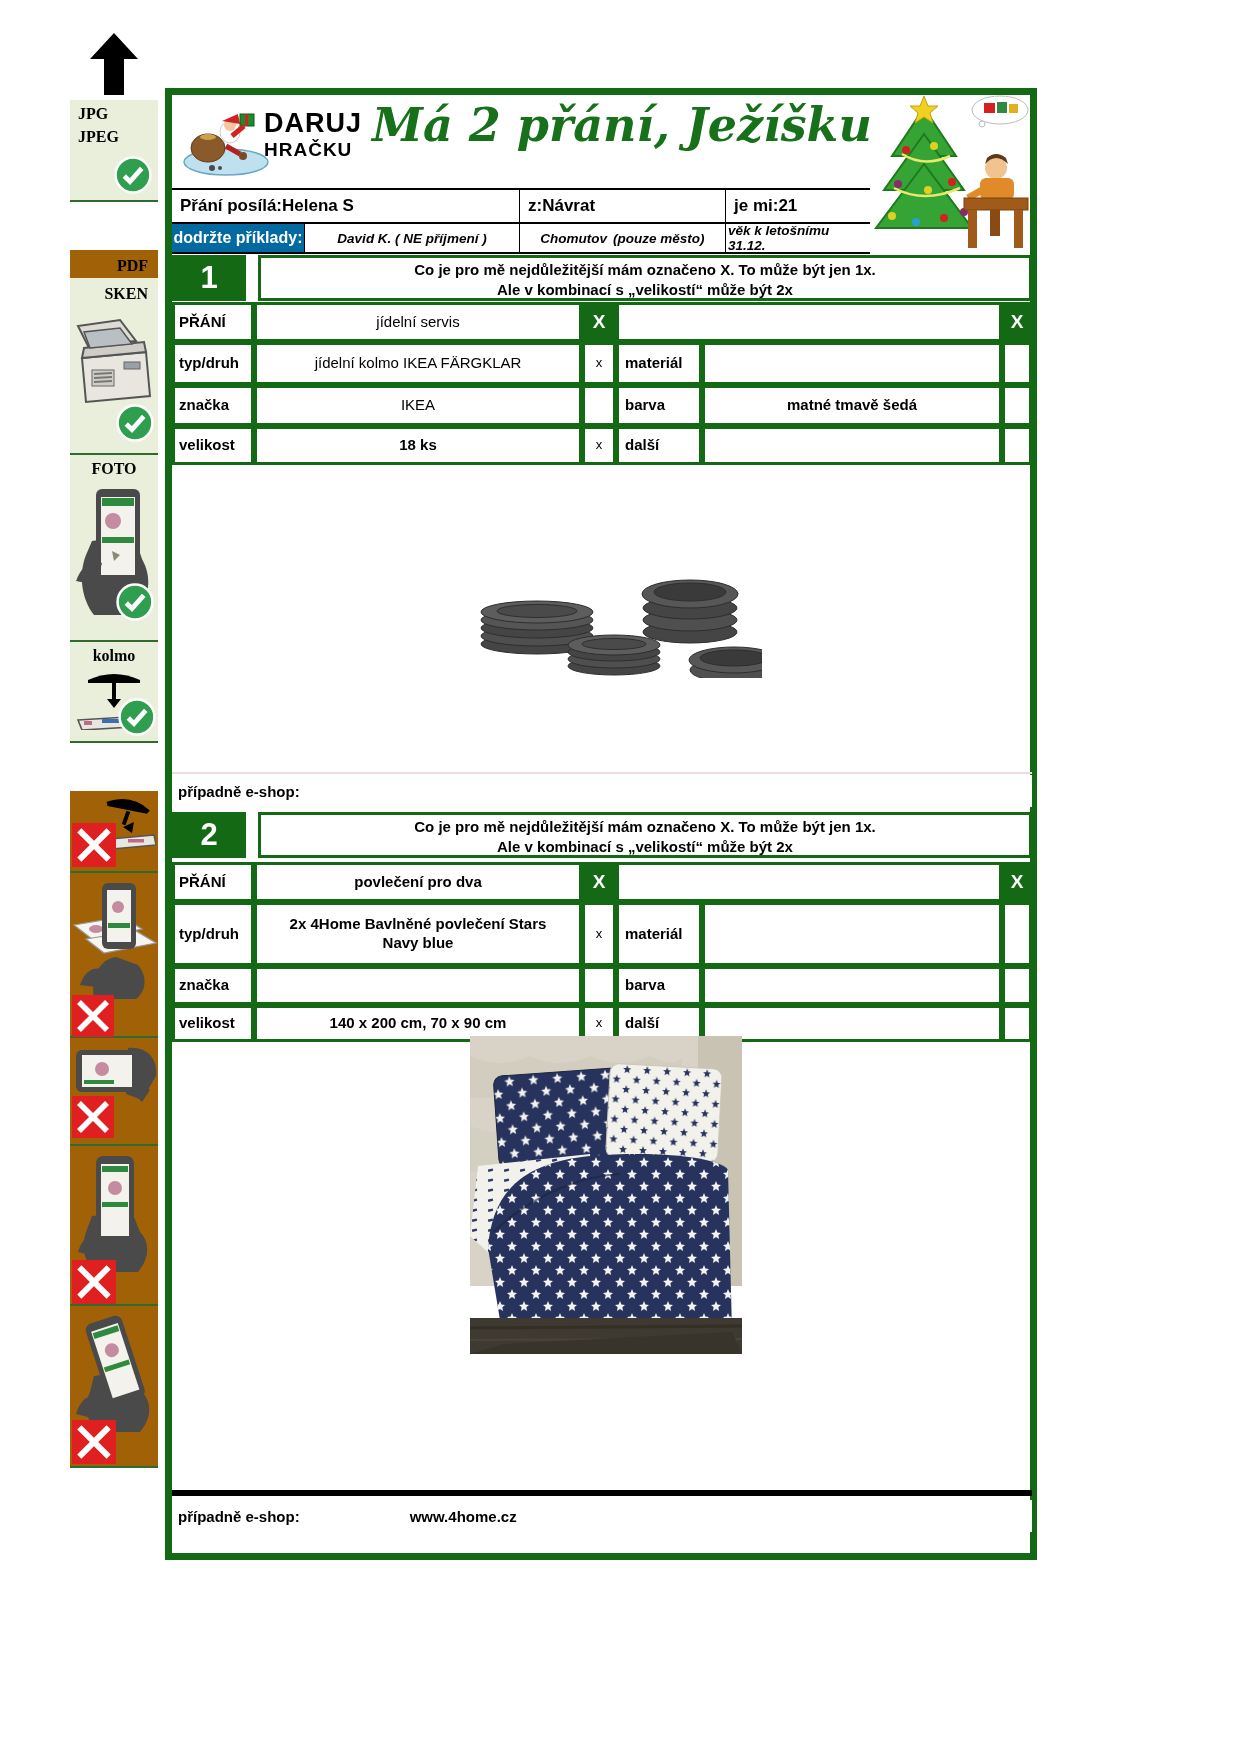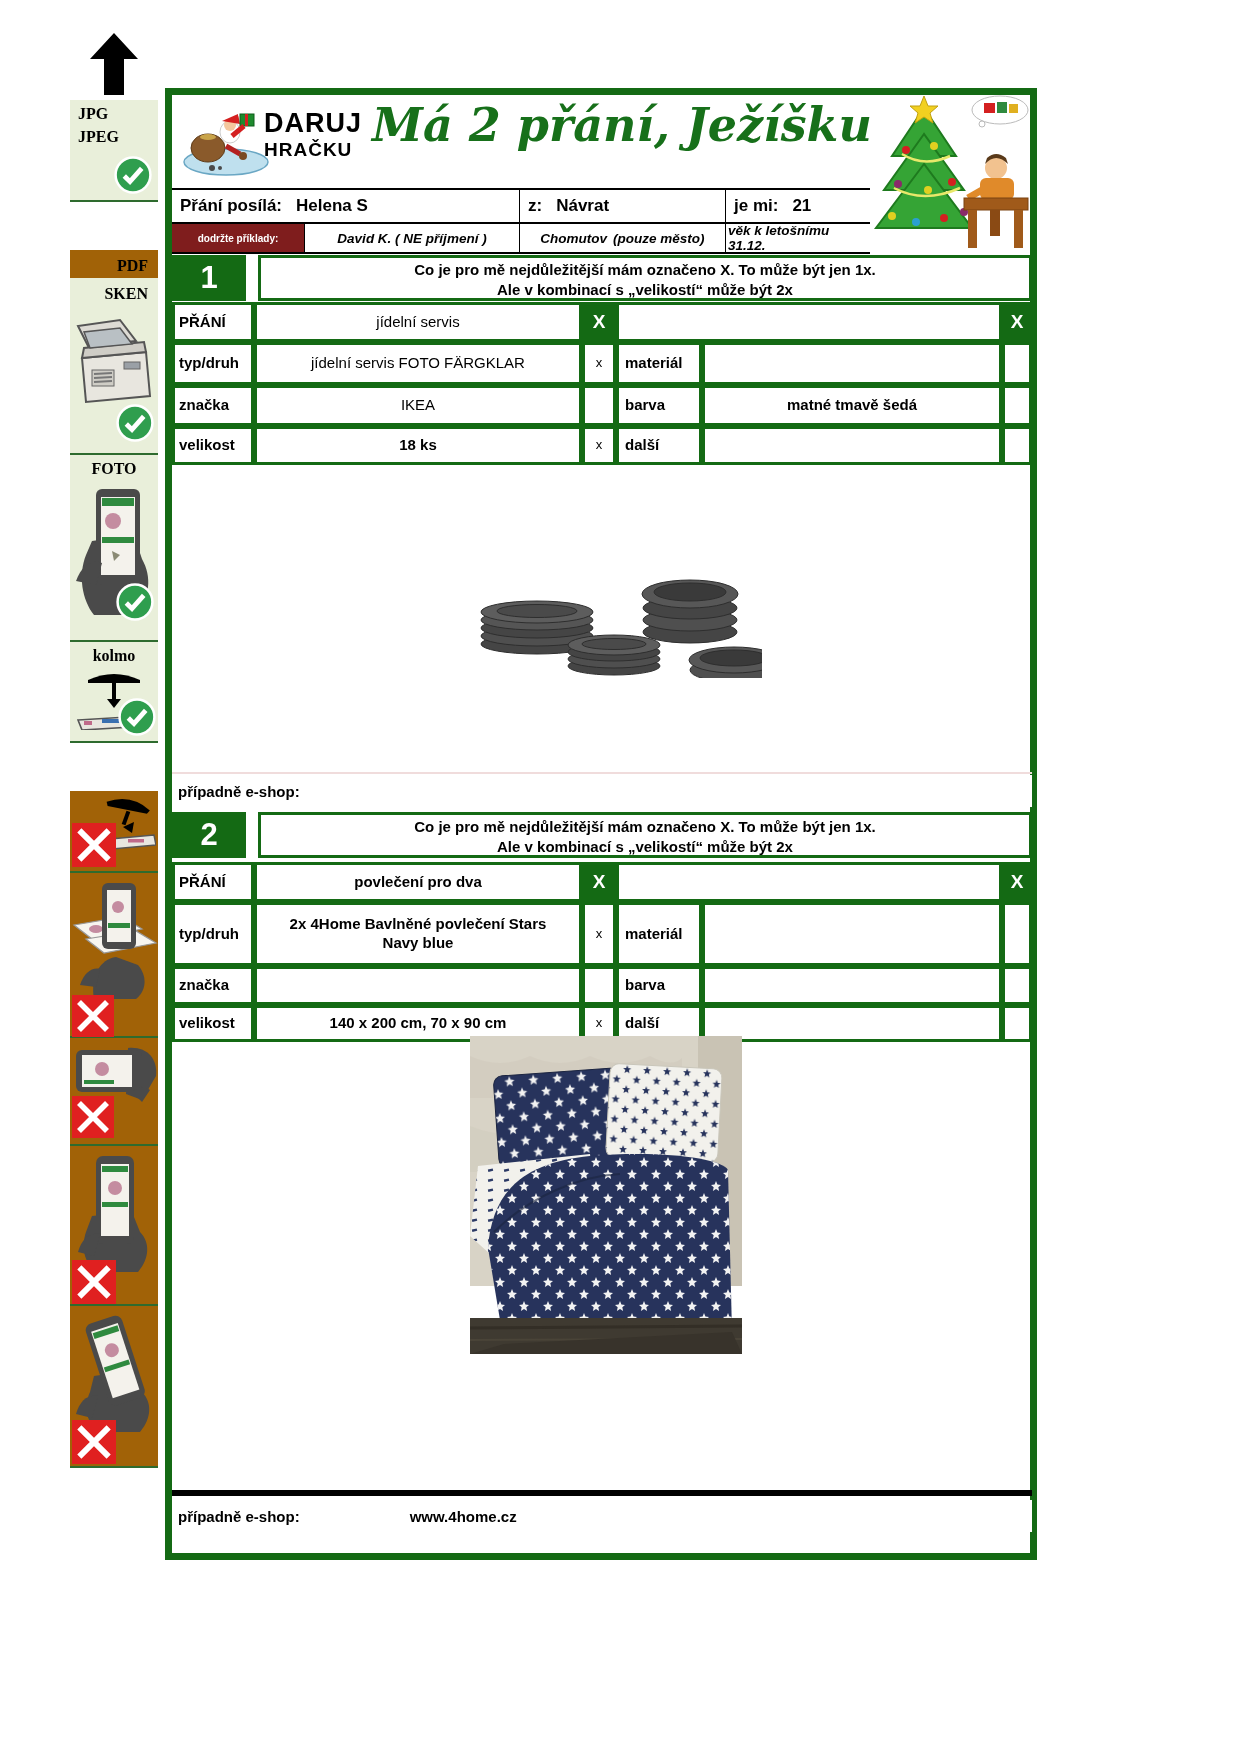--- a/index.html
+++ b/index.html
@@ -26,24 +26,24 @@
   .logo-text{position:absolute;left:264px;top:108px;width:110px;}
   .logo-line1{font-size:27px;font-weight:bold;letter-spacing:1px;}
   .logo-line2{font-size:19px;font-weight:bold;letter-spacing:1px;}
   .doc-title{position:absolute;left:372px;top:98px;width:500px;text-align:center;
              font-family:"DejaVu Serif",serif;font-style:italic;font-weight:bold;
              font-size:46px;color:#17701a;}
 
   .inforow{position:absolute;left:172px;width:698px;display:flex;box-sizing:border-box;}
   .inforow1{top:188px;height:36px;border-top:2px solid #000;border-bottom:2px solid #000;}
   .inforow2{top:224px;height:30px;border-bottom:2px solid #000;}
-  .ir-cell{box-sizing:border-box;display:flex;align-items:center;gap:14px;padding-left:8px;
+  .ir-cell{box-sizing:border-box;display:flex;align-items:center;padding-left:8px;
            border-right:1px solid #000;font-weight:bold;font-size:17px;background:#fff;}
   .ir-cell:last-child{border-right:none;}
-  .ir-green{background:#7f1d1d;color:#fff;font-size:10px;justify-content:center;padding-left:0;}
+  .ir-green{background:#0369a1;color:#fff;font-size:16px;justify-content:center;padding-left:0;}
   .ir-ital{font-style:italic;font-weight:bold;font-size:13.5px;justify-content:center;padding-left:0;gap:6px;}
 
   .sec{position:absolute;left:172px;width:860px;height:46px;display:flex;gap:12px;}
   .sec-num{width:74px;background:#146a14;color:#fff;font-size:31px;font-weight:bold;
            display:flex;align-items:center;justify-content:center;}
   .sec-text{flex:1;box-sizing:border-box;border:3px solid #146a14;background:#fff;
             text-align:center;font-weight:bold;font-size:15px;line-height:1.35;padding-top:2px;}
 
   .wishtable{position:absolute;left:172px;width:860px;box-sizing:border-box;background:#146a14;
              padding:3px;display:grid;grid-template-columns:76px 322px 28px 80px 1fr 24px;gap:6px;}
@@ -369,21 +369,21 @@
   </div>
 
   <div class="wishtable wt1">
     <div class="cell lbl">PŘÁNÍ</div>
     <div class="cell val-n">jídelní servis</div>
     <div class="cell xgreen">X</div>
     <div class="cell wide"></div>
     <div class="cell xgreen">X</div>
 
     <div class="cell lbl">typ/druh</div>
-    <div class="cell val-n">jídelní servis FOTO FÄRGKLAR</div>
+    <div class="cell val-n">jídelní kolmo IKEA FÄRGKLAR</div>
     <div class="cell xsmall">x</div>
     <div class="cell lbl2">materiál</div>
     <div class="cell"></div>
     <div class="cell"></div>
 
     <div class="cell lbl">značka</div>
     <div class="cell val-n">IKEA</div>
     <div class="cell xsmall"></div>
     <div class="cell lbl2">barva</div>
     <div class="cell val-b">matné tmavě šedá</div>

